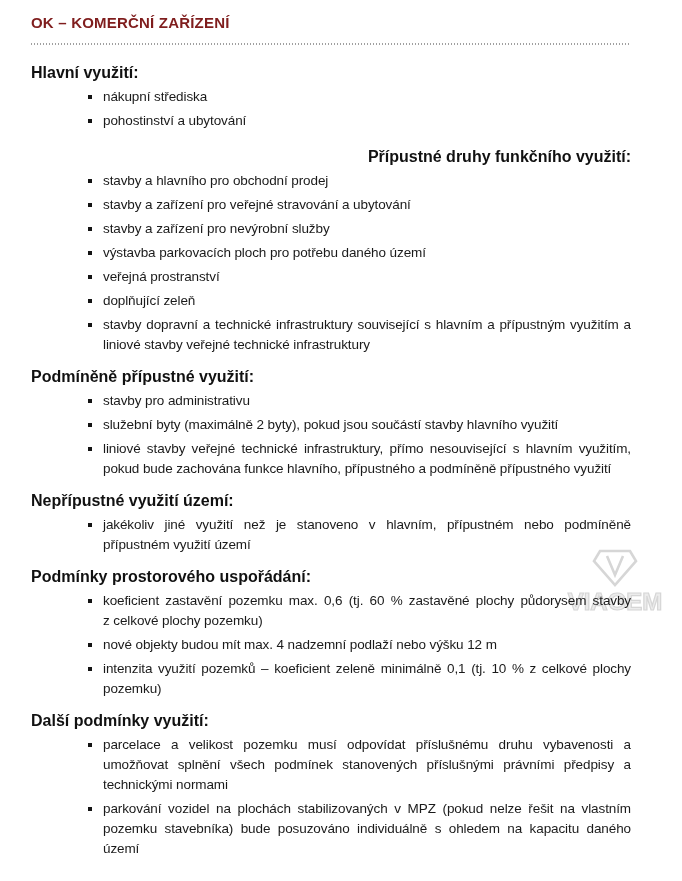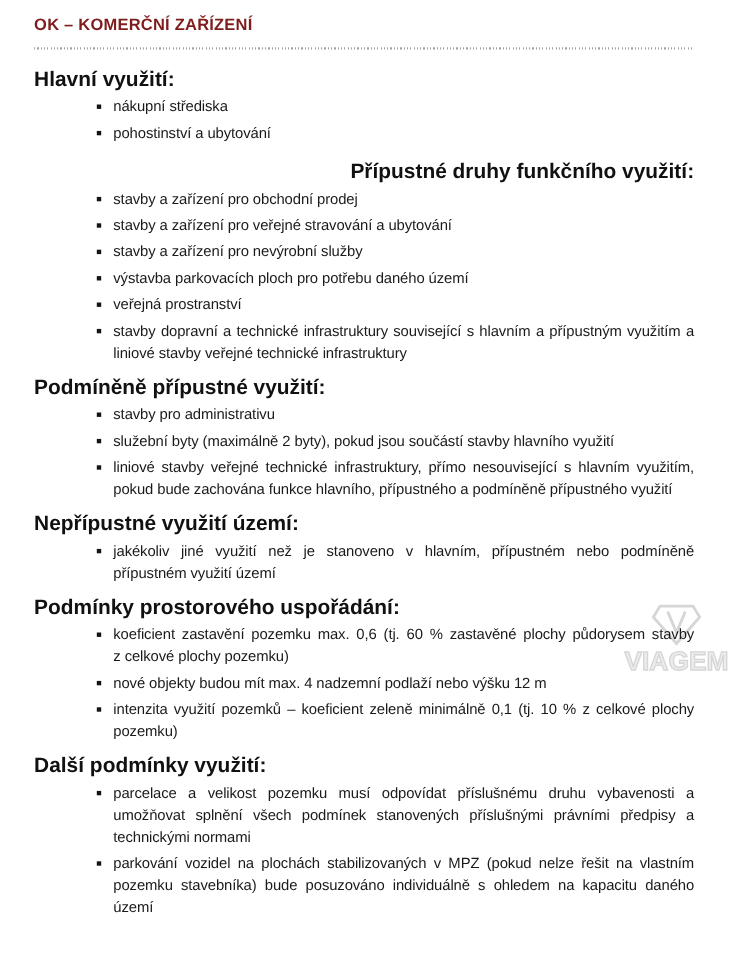--- a/index.html
+++ b/index.html
@@ -23,21 +23,21 @@
     line-height: 21px; letter-spacing: 0.2px;
     color: #7f1d1d;
   }
   .title-rule {
     margin-top: 10px;
     height: 2px;
     background-image: repeating-linear-gradient(90deg, #a0a0a0 0 1px, transparent 1px 3px);
   }
   .sec {
     margin: 12px 0 0 0;
-    font-size: 19px; font-weight: 700;
+    font-size: 16px; font-weight: 700;
     line-height: 20px;
     color: #111;
   }
   .sec.first { margin-top: 18px; }
   .sec.tight { margin-top: 16px; text-align: right; }
   ul.items {
     list-style: none;
     margin: 0; padding: 0 0 0 72px;
   }
   ul.items li {
@@ -90,25 +90,26 @@
     <h1 class="doc-title">OK – KOMERČNÍ ZAŘÍZENÍ</h1>
     <div class="title-rule"></div>
     <main id="sections">
         <h2 class="sec first">Hlavní využití:</h2>
         <ul class="items">
           <li>nákupní střediska</li>
           <li>pohostinství a ubytování</li>
         </ul>
         <h2 class="sec tight">Přípustné druhy funkčního využití:</h2>
         <ul class="items">
-          <li>stavby a zařízení pro obchodní prodej</li>
+          <li>stavby a hlavního pro obchodní prodej</li>
           <li>stavby a zařízení pro veřejné stravování a ubytování</li>
           <li>stavby a zařízení pro nevýrobní služby</li>
           <li>výstavba parkovacích ploch pro potřebu daného území</li>
           <li>veřejná prostranství</li>
+          <li>doplňující zeleň</li>
           <li>stavby dopravní a technické infrastruktury související s&nbsp;hlavním a přípustným využitím a liniové stavby veřejné technické infrastruktury</li>
         </ul>
         <h2 class="sec">Podmíněně přípustné využití:</h2>
         <ul class="items">
           <li>stavby pro administrativu</li>
           <li>služební byty (maximálně 2 byty), pokud jsou součástí stavby hlavního využití</li>
           <li>liniové stavby veřejné technické infrastruktury, přímo nesouvisející s&nbsp;hlavním využitím, pokud bude zachována funkce hlavního, přípustného a podmíněně přípustného využití</li>
         </ul>
         <h2 class="sec">Nepřípustné využití území:</h2>
         <ul class="items">

